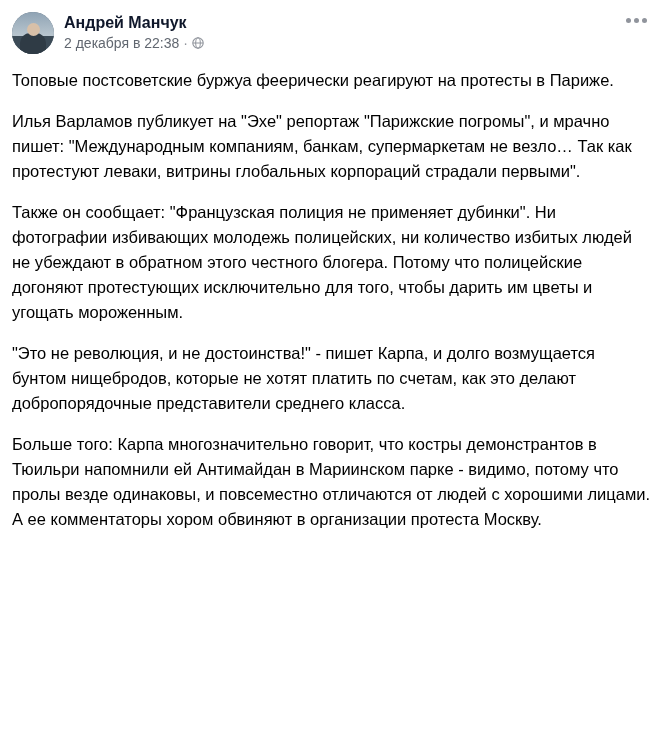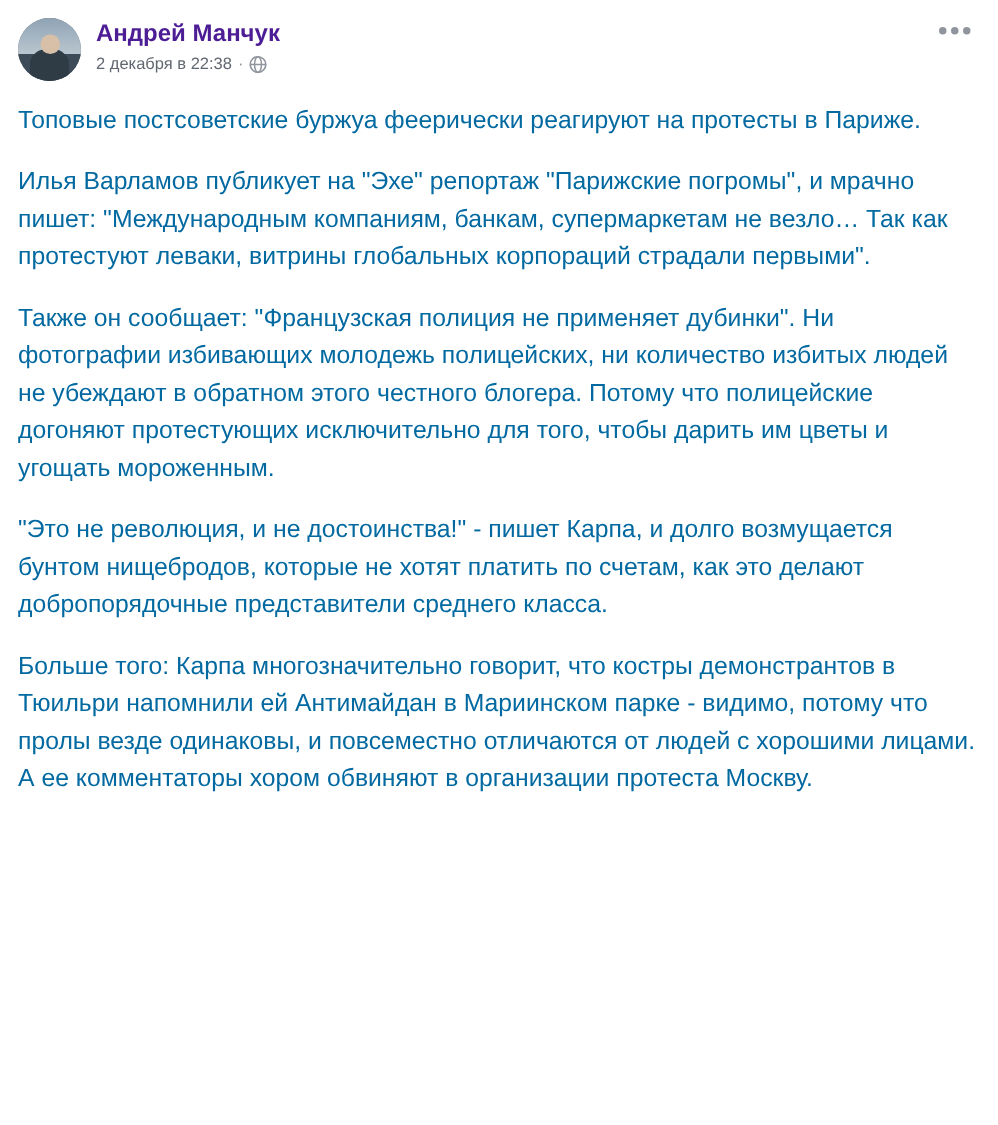--- a/index.html
+++ b/index.html
@@ -59,32 +59,32 @@
     height: 22px;
     margin-left: -13px;
     border-radius: 10px 10px 0 0;
     background: #2f3b45;
   }
   .header-text {
     margin-left: 10px;
     padding-top: 1px;
   }
   .author {
-    color: #4c1d95;
+    color: #0f172a;
     font-size: 16px;
     font-weight: bold;
     line-height: 20px;
     cursor: pointer;
   }
   .meta {
     display: flex;
     align-items: center;
     margin-top: 3px;
     color: #616770;
-    font-size: 11px;
+    font-size: 14px;
     line-height: 14px;
   }
   .meta .timestamp { cursor: pointer; }
   .meta .dot {
     margin: 0 4px;
     color: #90949c;
   }
   .globe-icon {
     display: inline-block;
     width: 12px;
@@ -107,21 +107,21 @@
     height: 5px;
     border-radius: 50%;
     background: #90949c;
     display: block;
   }
   .post-body {
     padding: 14px 12px 0 12px;
   }
   .post-body p {
     margin: 0 0 16px 0;
-    color: #0369a1;
+    color: #000000;
     font-size: 16.5px;
     line-height: 25px;
     white-space: pre-wrap;
   }
   .post-body p:last-child { margin-bottom: 0; }
 </style>
 </head>
 <body>
 
 <div class="post">

